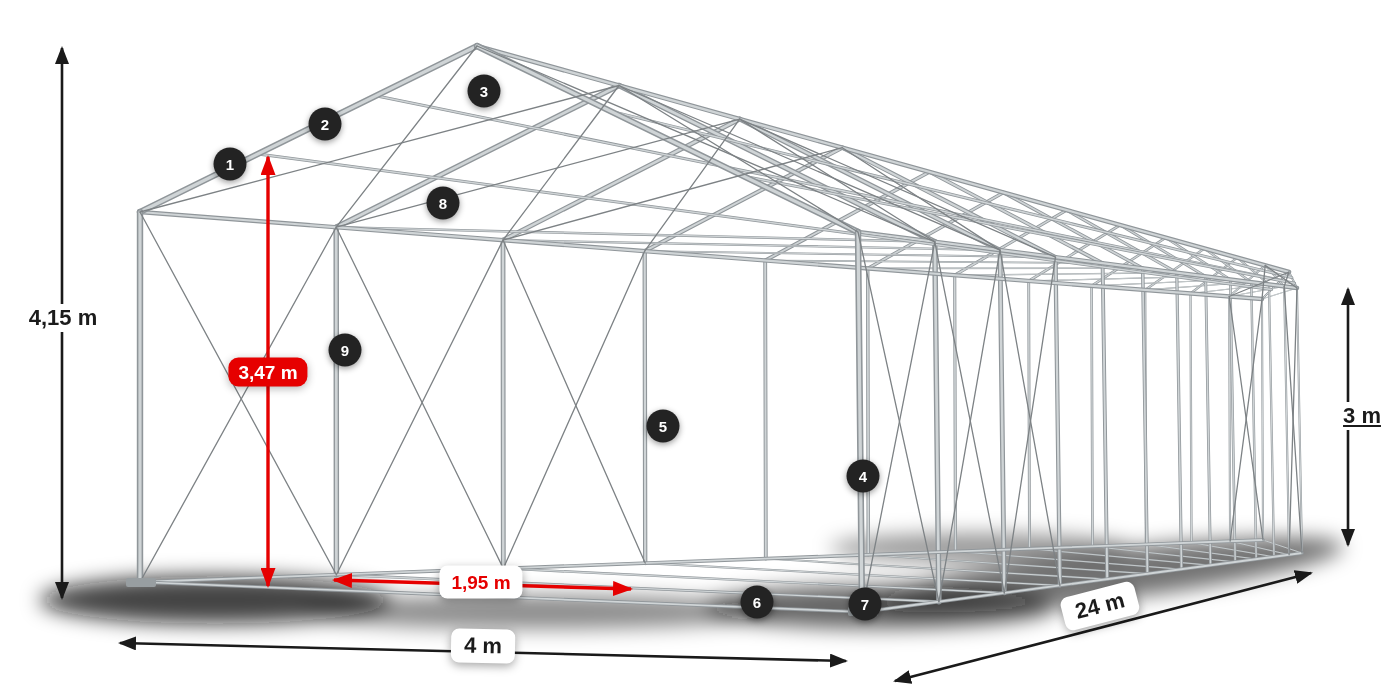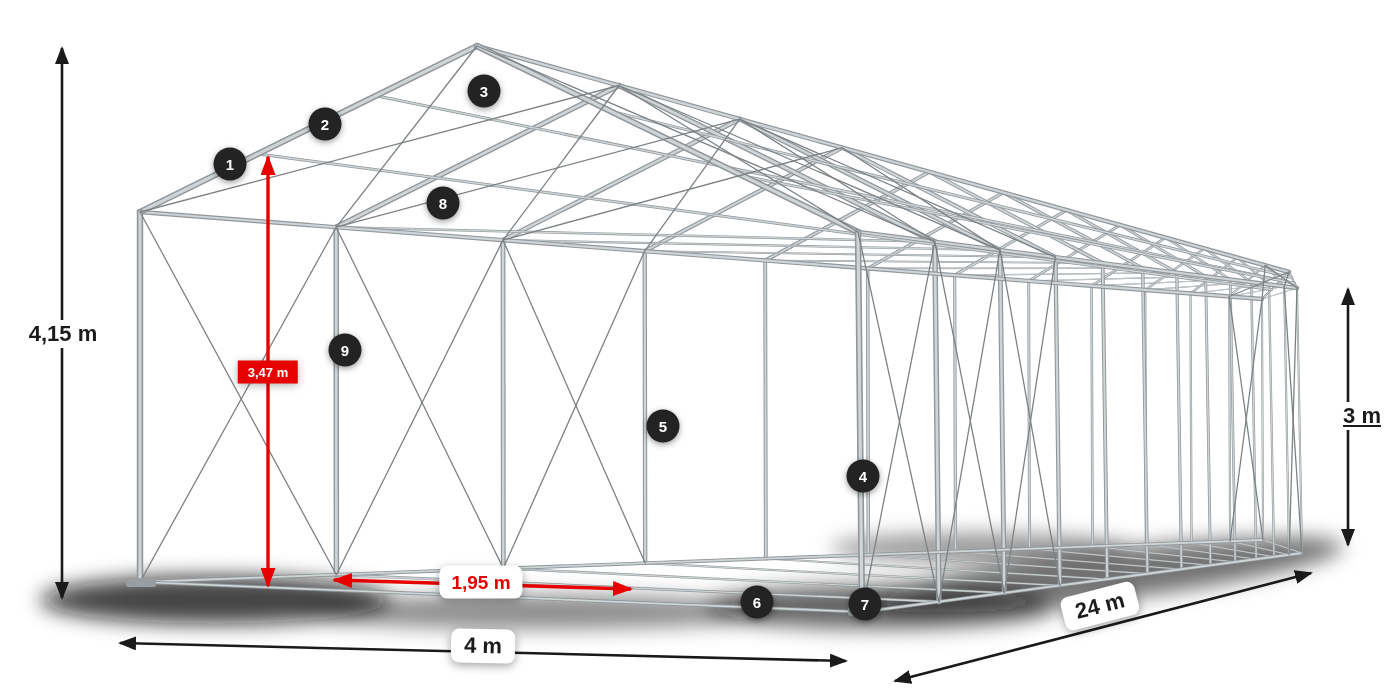--- a/index.html
+++ b/index.html
@@ -2,21 +2,21 @@
 <html><head>
 <meta charset="utf-8">
 <style>
   html,body{margin:0;padding:0;}
   body{width:1400px;height:700px;background:#ffffff;font-family:"Liberation Sans",sans-serif;overflow:hidden;}
   .stage{position:relative;width:1400px;height:700px;}
   .stage > svg{position:absolute;left:0;top:0;}
   .label{position:absolute;transform:translate(-50%,-50%);font-weight:bold;font-size:22px;color:#1b1b1b;white-space:nowrap;line-height:1;z-index:5;}
   .plain{background:#ffffff;padding:3px 6px;}
   .pill{background:#ffffff;padding:6px 13px;border-radius:8px;box-shadow:0 3px 10px rgba(0,0,0,.35);}
-  .red-pill{background:#e60000;color:#ffffff;font-size:13px;padding:5px 10px;border-radius:0;box-shadow:0 2px 8px rgba(0,0,0,.3);}
+  .red-pill{background:#e60000;color:#ffffff;font-size:19px;padding:5px 10px;border-radius:10px;box-shadow:0 2px 8px rgba(0,0,0,.3);}
   .red-text{background:#ffffff;color:#e60000;font-size:19px;padding:7px 12px;border-radius:8px;box-shadow:0 3px 10px rgba(0,0,0,.35);}
   .badge{position:absolute;width:33px;height:33px;border-radius:50%;background:#232323;color:#ffffff;font-size:15px;font-weight:bold;display:flex;align-items:center;justify-content:center;transform:translate(-50%,-50%);box-shadow:0 2px 6px rgba(0,0,0,.4);z-index:6;cursor:pointer;}
   .dim{stroke:#1a1a1a;stroke-width:2.6;fill:none;}
   .dim-red{stroke:#e60000;stroke-width:3.4;fill:none;}
 </style>
 </head>
 <body>
 
 <div class="stage">
 
@@ -253,21 +253,21 @@
     <g>
       <line class="dim" x1="62" y1="48" x2="62" y2="598" marker-start="url(#ahb)" marker-end="url(#ahb)"></line>
       <line class="dim" x1="1348" y1="289" x2="1348" y2="545" marker-start="url(#ahb)" marker-end="url(#ahb)"></line>
       <line class="dim" x1="120" y1="643" x2="846" y2="661" marker-start="url(#ahb)" marker-end="url(#ahb)"></line>
       <line class="dim" x1="895" y1="681" x2="1311" y2="573" marker-start="url(#ahb)" marker-end="url(#ahb)"></line>
       <line class="dim-red" x1="268" y1="157" x2="268" y2="586" marker-start="url(#ahr)" marker-end="url(#ahr)"></line>
       <line class="dim-red" x1="334" y1="580" x2="631" y2="589" marker-start="url(#ahr)" marker-end="url(#ahr)"></line>
     </g>
   </svg>
 
-  <div class="label plain" style="left:63px;top:318px;margin-top:16px;">4,15 m</div>
+  <div class="label plain" style="left:63px;top:318px;">4,15 m</div>
   <div class="label plain" style="left:1362px;top:416px;text-decoration:underline;">3 m</div>
   <div class="label pill" style="left:483px;top:646px;transform:translate(-50%,-50%) rotate(1.2deg);">4 m</div>
   <div class="label pill" style="left:1100px;top:606px;transform:translate(-50%,-50%) rotate(-14.5deg);">24 m</div>
   <div class="label red-pill" style="left:268px;top:372px;">3,47 m</div>
   <div class="label red-text" style="left:481px;top:582px;">1,95 m</div>
 
   <div class="badge" style="left:230px;top:164px;">1</div>
   <div class="badge" style="left:325px;top:124px;">2</div>
   <div class="badge" style="left:484px;top:91px;">3</div>
   <div class="badge" style="left:863px;top:476px;">4</div>

